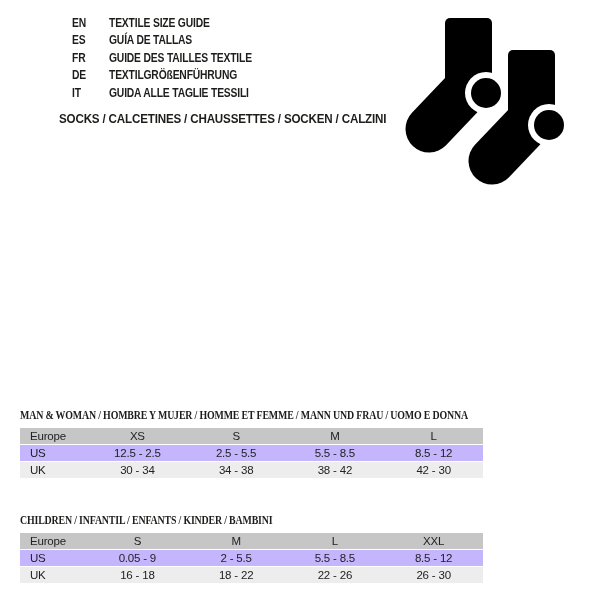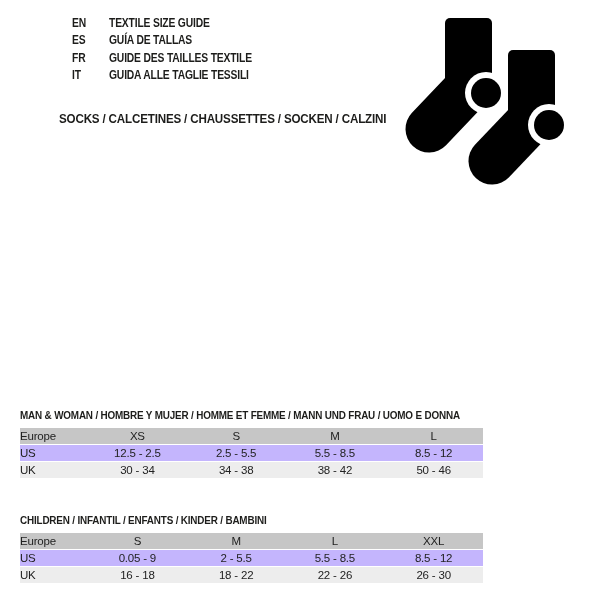--- a/index.html
+++ b/index.html
@@ -17,51 +17,55 @@
             font-weight:700;font-size:12px;}
   .lang-code{width:37px;flex:none;margin-left:48px;}
 
   
   .category-title{left:20px;top:111px;font-weight:700;font-size:13.5px;margin-left:39px;}
 
   
   .icon-layer{left:0;top:0;width:600px;height:600px;pointer-events:none;}
 
   
-  .table-title{left:20px;font-weight:700;font-size:11.5px;}
+  .table-title{left:20px;font-weight:700;font-size:11.5px;font-family:Liberation Serif, serif;}
   .t1-title{top:409px}
   .t2-title{top:514px}
   table.size-table{position:absolute;left:20px;width:463px;
     border-collapse:separate;border-spacing:0;table-layout:fixed;
     font-size:11.5px;color:#222;}
   .t1{top:428px}
   .t2{top:533px}
   .size-table th,.size-table td{
     height:16px;padding:0;font-weight:400;text-align:center;
     line-height:15px;letter-spacing:-.2px;overflow:hidden;}
   .size-table thead th{background:#c6c6c6;border-bottom:1px solid #fff;}
-  .size-table .region{text-align:left;padding-left:0;}
+  .size-table .region{text-align:left;padding-left:10px;}
   .size-table tr.row-0 td{background:#c4b5fd;border-bottom:1px solid #fff;}
   .size-table tr.row-1 td{background:#ededed;}
 </style>
 </head>
 <body>
 
 <div class="abs lang-list">
   <div class="lang-row">
     <span class="lang-code"><span class="cond">EN</span></span>
     <span class="lang-label"><span class="cond">TEXTILE SIZE GUIDE</span></span>
   </div>
   <div class="lang-row">
     <span class="lang-code"><span class="cond">ES</span></span>
     <span class="lang-label"><span class="cond">GUÍA DE TALLAS</span></span>
   </div>
   <div class="lang-row">
     <span class="lang-code"><span class="cond">FR</span></span>
     <span class="lang-label"><span class="cond">GUIDE DES TAILLES TEXTILE</span></span>
+  </div>
+  <div class="lang-row">
+    <span class="lang-code"><span class="cond">DE</span></span>
+    <span class="lang-label"><span class="cond">TEXTILGRÖßENFÜHRUNG</span></span>
   </div>
   <div class="lang-row">
     <span class="lang-code"><span class="cond">IT</span></span>
     <span class="lang-label"><span class="cond">GUIDA ALLE TAGLIE TESSILI</span></span>
   </div>
 </div>
 
 <div class="abs category-title">
   <span class="cond">SOCKS / CALCETINES / CHAUSSETTES / SOCKEN / CALZINI</span>
 </div>
@@ -102,21 +106,21 @@
       <td>12.5 - 2.5</td>
       <td>2.5 - 5.5</td>
       <td>5.5 - 8.5</td>
       <td>8.5 - 12</td>
     </tr>
     <tr class="row-1">
       <td class="region">UK</td>
       <td>30 - 34</td>
       <td>34 - 38</td>
       <td>38 - 42</td>
-      <td>50 - 46</td>
+      <td>42 - 30</td>
     </tr>
   </tbody>
 </table>
 
 <div class="abs table-title t2-title">
   <span class="cond">CHILDREN / INFANTIL / ENFANTS / KINDER / BAMBINI</span>
 </div>
 <table class="size-table t2">
   <colgroup>
       <col style="width:68px">

